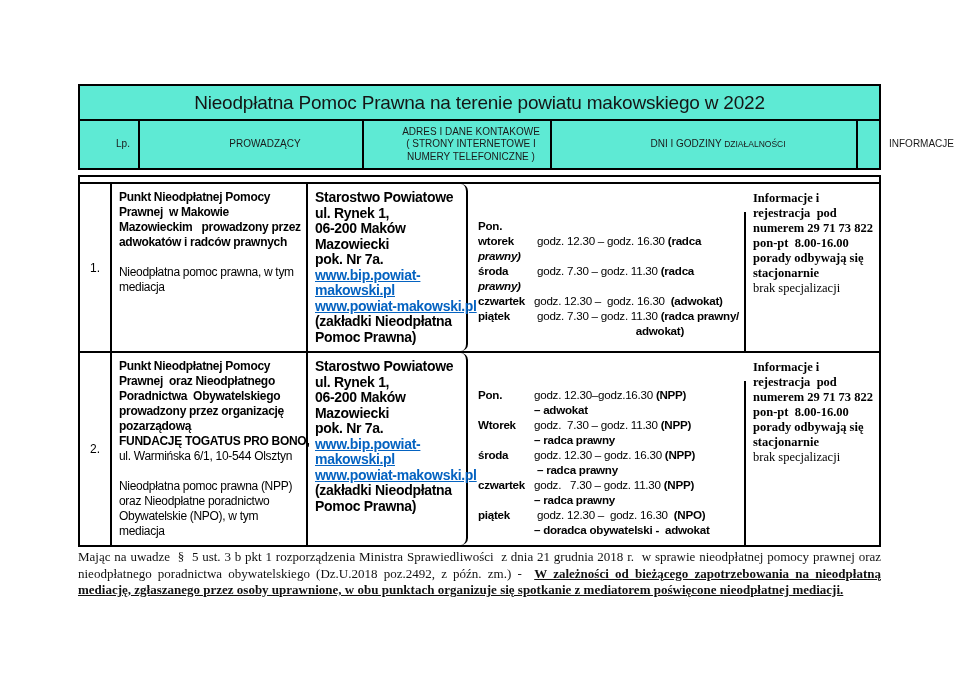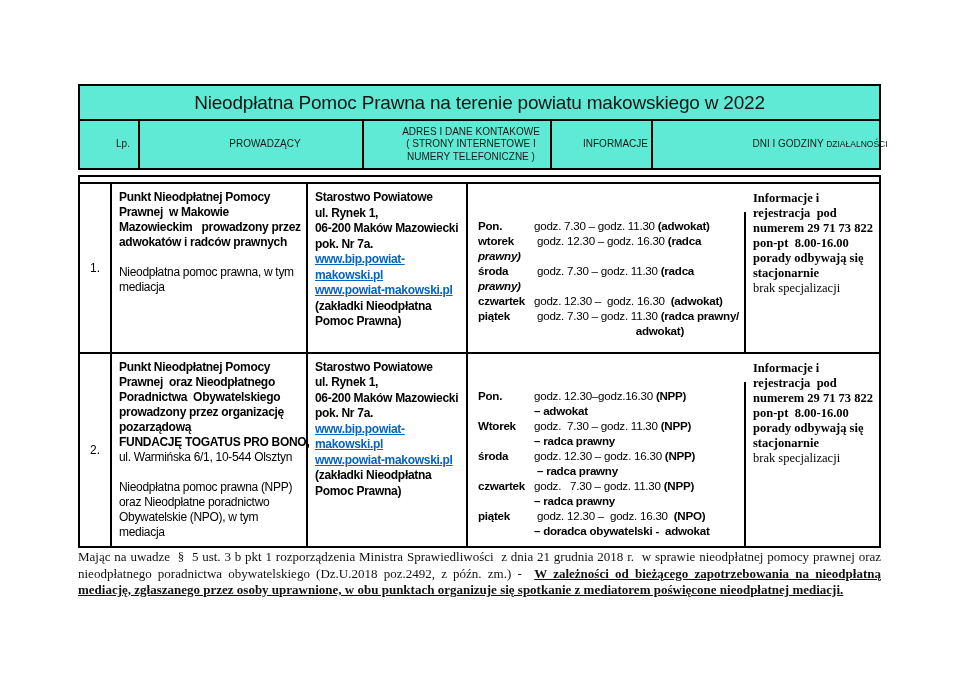--- a/index.html
+++ b/index.html
@@ -43,21 +43,21 @@
   .row-2 { min-height:184px; }
 
   .lp-cell { display:flex; align-items:center; justify-content:center; font-size:12px; padding:0; }
 
   .prov-cell { font-size:12px; letter-spacing:-0.3px; line-height:15px; padding:6px 3px 6px 7px; }
   .b  { font-weight:bold; }
   .pre { white-space:pre-wrap; }
   .nowrap { white-space:nowrap; }
   .gap-line { height:15px; }
 
-  .addr-cell { font-size:12px; font-weight:bold; letter-spacing:-0.3px; line-height:15.5px; padding:6px 2px 22px 7px; }
+  .addr-cell { font-size:14px; font-weight:bold; letter-spacing:-0.3px; line-height:15.5px; padding:6px 2px 6px 7px;border-radius:7px; }
   .link { color:#0563c1; text-decoration:underline; font-weight:bold; }
 
   .sched-cell { font-size:11.6px; letter-spacing:-0.25px; line-height:15px; padding:6px 4px 6px 10px;margin-top:28px; }
   .sl { display:flex; }
   .sl .day  { width:56px; flex:none; font-weight:bold; }
   .sl .rest { white-space:pre-wrap; }
   .role { font-weight:bold; }
   .cont-r  { font-weight:bold; text-align:left; padding-right:40px;font-style:italic; }
   .cont-r2 { font-weight:bold; text-align:right; padding-right:56px; }
   .cont-i  { font-weight:bold; margin-left:56px; white-space:pre-wrap; }
@@ -86,24 +86,24 @@
     <div class="cols">
       <div class="hcell w-lp">Lp.</div>
       <div class="hcell w-prow">PROWADZĄCY</div>
       <div class="hcell w-adr">
         <div>
           <span>ADRES I DANE KONTAKOWE</span><br>
           <span>( STRONY INTERNETOWE I</span><br>
           <span>NUMERY TELEFONICZNE )</span>
         </div>
       </div>
-      <div class="hcell w-inf">INFORMACJE</div>
       <div class="hcell w-dni">
         <div><span class="pre">DNI I GODZINY </span><span class="small-caps">DZIAŁALNOŚCI</span></div>
       </div>
+      <div class="hcell w-inf">INFORMACJE</div>
     </div>
   </div>
 
   <div class="body-table">
     <div class="spacer-row"></div>
 
     <div class="trow row-1">
       <div class="tcell lp-cell w-lp">1.</div>
 
       <div class="tcell prov-cell w-prow">
@@ -118,21 +118,20 @@
         <div>06-200 Maków Mazowiecki</div>
         <div>pok. Nr 7a.</div>
         <div class="link">www.bip.powiat-makowski.pl</div>
         <div class="link nowrap">www.powiat-makowski.pl</div>
         <div>(zakładki Nieodpłatna Pomoc Prawna)</div>
       </div>
 
       <div class="tcell sched-cell w-dni">
         <div class="sl">
             <span class="day">Pon.</span>
-            <span class="rest"><span class="pre">godz. 7.30 – godz. 11.30 </span><span class="role">(adwokat)</span></span>
           </div>
         <div class="sl">
             <span class="day">wtorek</span>
             <span class="rest"><span class="pre"> godz. 12.30 – godz. 16.30 </span><span class="role">(radca</span></span>
           </div>
         <div class="cont-r">prawny)</div>
         <div class="sl">
             <span class="day">środa</span>
             <span class="rest"><span class="pre"> godz. 7.30 – godz. 11.30 </span><span class="role">(radca</span></span>
           </div>

